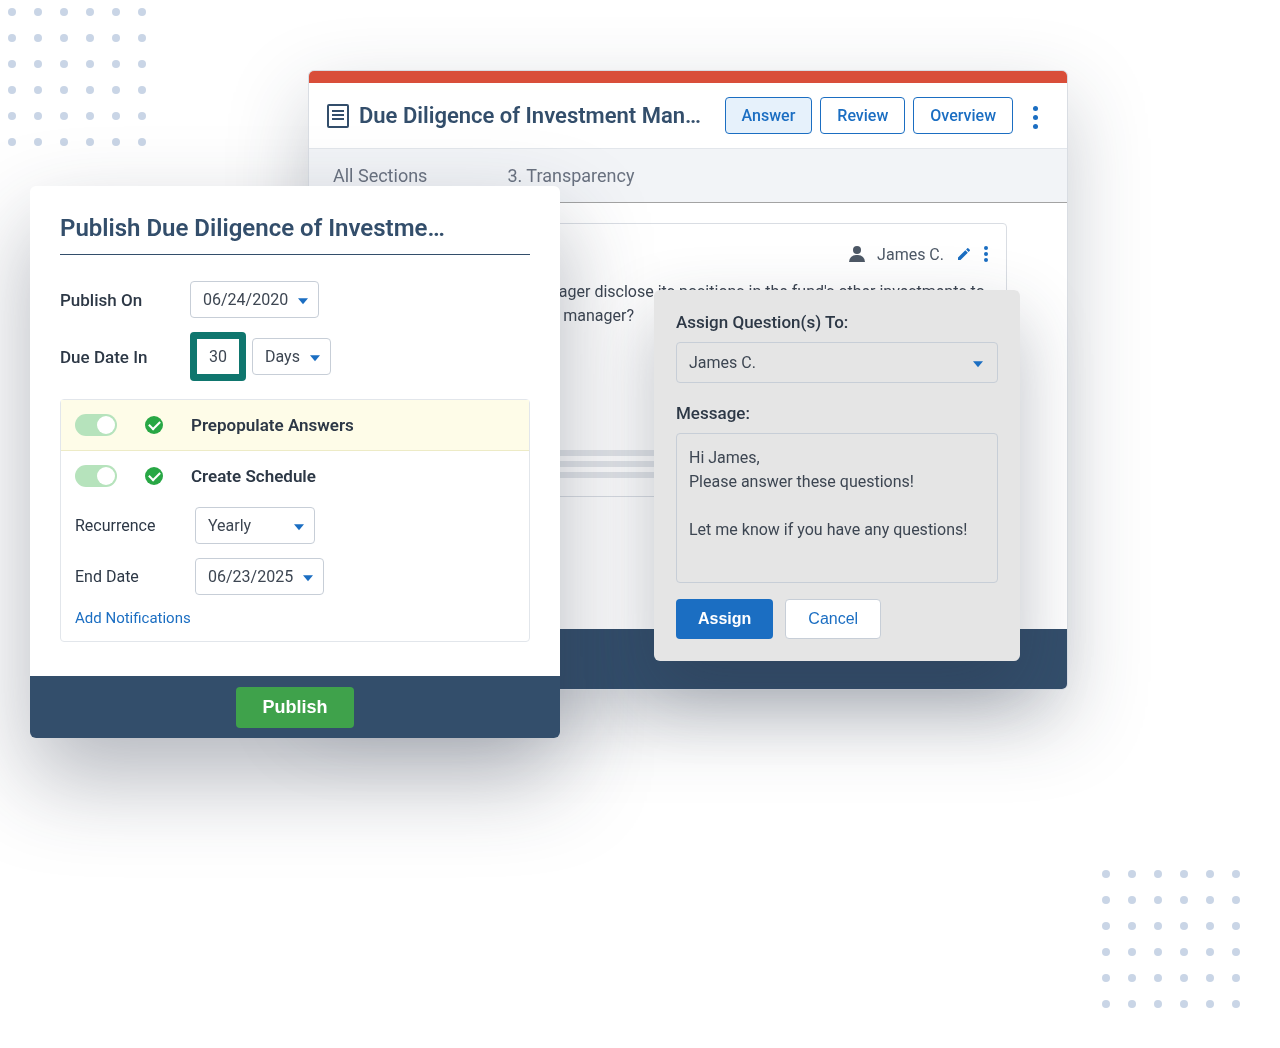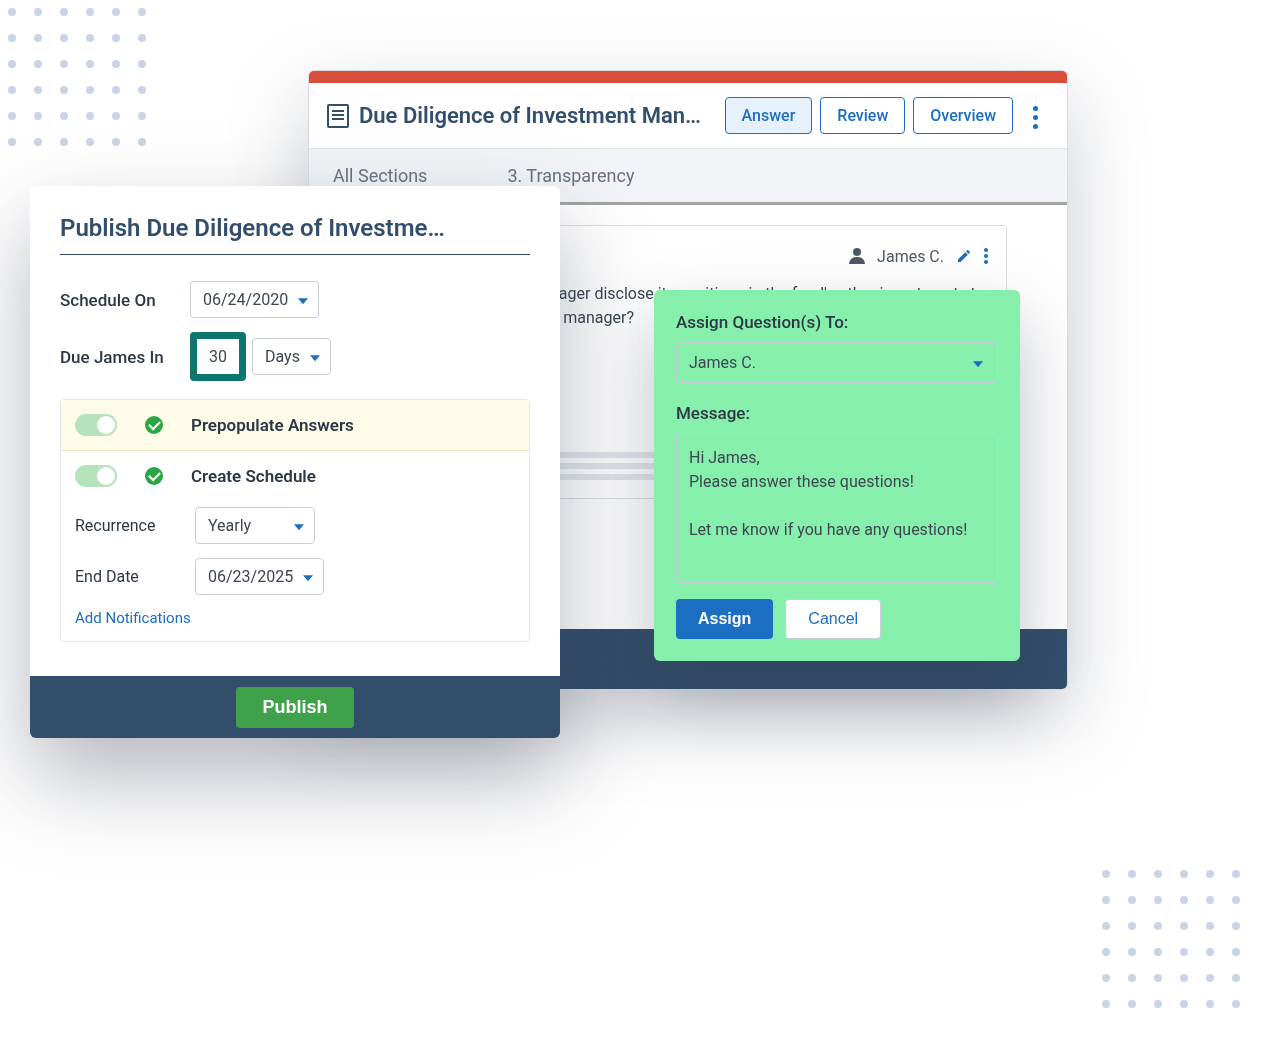--- a/index.html
+++ b/index.html
@@ -110,21 +110,21 @@
 .kebab i {
   width: 5px; height: 5px; border-radius: 50%; background: #1b6ec2;
 }
 .main-subheader {
   background: #f2f4f7;
   padding: 16px 24px;
   display: flex;
   gap: 80px;
   color: #6a7280;
   font-size: 18px;
-  border-bottom: 3px solid #a3a3a3;
+  border-bottom: 1px solid #a3a3a3;
 }
 .main-body {
   padding: 20px 60px;
   position: relative;
 }
 .question-card {
   border: 1px solid #d9dde3;
   border-radius: 4px;
   padding: 18px;
   position: relative;
@@ -288,21 +288,21 @@
   background:#3fa24b; color:#fff; border:none; border-radius:4px;
   font-size:18px; font-weight:600; padding:10px 26px; cursor:pointer;
 }
 
 
 .assign-popover {
   position:absolute;
   top:290px;
   left:654px;
   width:366px;
-  background:#86efac;
+  background:#e5e5e5;
   border-radius:6px;
   padding:22px;
   box-shadow: 0 30px 70px rgba(40,50,70,0.30);
   z-index:20;
 }
 .assign-label {
   font-size:17px; color:#2d3846; font-weight:500; margin-bottom:10px;
 }
 .assign-select {
   border:1px solid #c7ced7; border-radius:4px;
@@ -470,29 +470,29 @@
   <div class="main-footer">
     <div class="green-btn"></div>
   </div>
 </div>
 
 <div class="publish-dialog">
   <div class="publish-body">
     <div class="publish-title">Publish Due Diligence of Investme…</div>
 
     <div class="form-row">
-      <div class="form-label">Schedule On</div>
+      <div class="form-label">Publish On</div>
       <div class="select-box">
         <span>06/24/2020</span>
           <span class="caret"></span>
       </div>
     </div>
 
     <div class="form-row">
-      <div class="form-label">Due James In</div>
+      <div class="form-label">Due Date In</div>
       <div class="num-box">30</div>
       <div class="select-box">
         <span>Days</span>
           <span class="caret"></span>
       </div>
     </div>
 
 
     <div class="panel">
       <div class="panel-header yellow">

